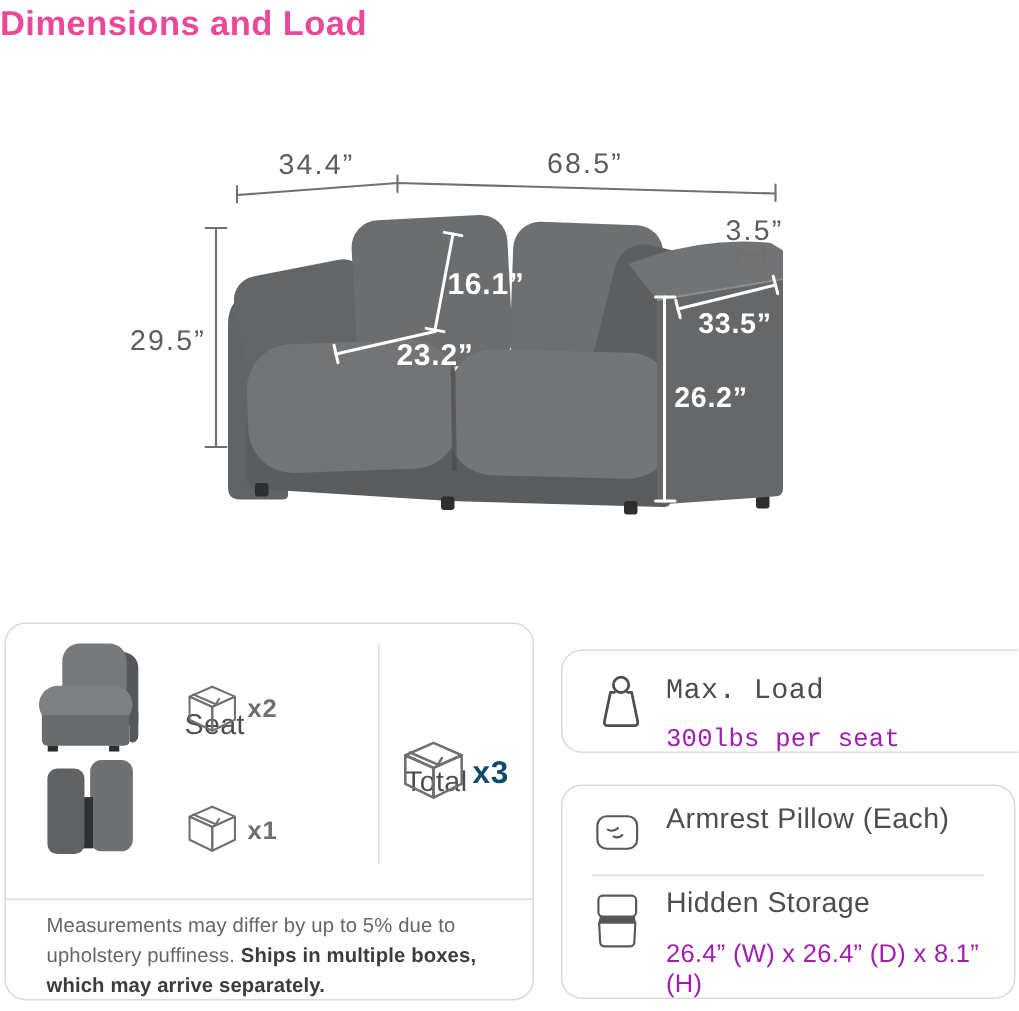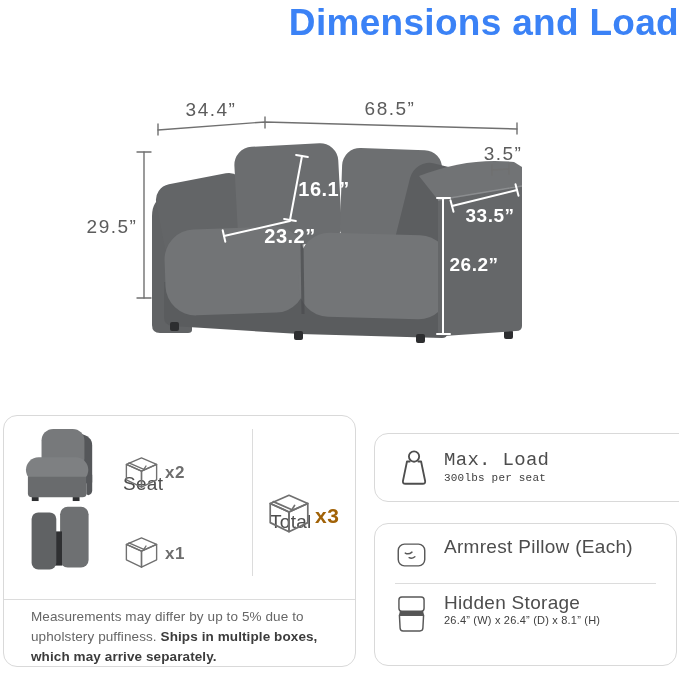--- a/index.html
+++ b/index.html
@@ -1,46 +1,46 @@
 <!DOCTYPE html>
 <html><head>
 <meta charset="utf-8">
 <style>
   html,body{margin:0;padding:0;background:#fff;}
   .page{
     position:relative;width:679px;height:674px;background:#fff;
     font-family:"Liberation Sans",sans-serif;overflow:hidden;
   }
   .title{
-    position:absolute;top:2px;left:0;right:0;margin:0;text-align:right;
-    font-size:37px;font-weight:700;color:#3b82f6;letter-spacing:.3px;
+    position:absolute;top:2px;left:0;right:0;margin:0;text-align:left;
+    font-size:23px;font-weight:700;color:#ec4899;letter-spacing:.3px;
   }
   .diagram{position:absolute;left:0;top:0;}
   .dim-label{font-family:"Liberation Sans",sans-serif;font-size:19px;fill:#5c5c5c;letter-spacing:1.5px;}
   .dim-label-w{font-family:"Liberation Sans",sans-serif;font-size:20px;font-weight:700;fill:#ffffff;letter-spacing:.5px;}
   .dim-label-w.sm{font-size:19px;}
   .card{
     position:absolute;background:#fff;border:1px solid #d9d9d9;border-radius:14px;box-sizing:border-box;
   }
   .card-packages{left:3px;top:415px;width:353px;height:252px;}
   .card-maxload{left:374px;top:433px;width:338px;height:69px;font-family:Liberation Mono, monospace;}
   .card-specs{left:374px;top:523px;width:303px;height:143px;}
   .abs{position:absolute;}
   .pkg-label{font-size:19px;color:#4d4d4d;letter-spacing:.3px;margin-top:40px;}
   .count{font-size:17px;color:#6e6e6e;letter-spacing:.5px;font-weight:bold;}
-  .count-total{font-size:21px;color:#a16207;}
+  .count-total{font-size:21px;color:#0c4a6e;}
   .vdiv{position:absolute;left:248px;top:13px;width:1px;height:147px;background:#dcdcdc;}
   .hdiv{position:absolute;left:0;right:0;top:183px;height:1px;background:#dcdcdc;}
   .footnote{
     position:absolute;left:27px;top:191px;width:306px;margin:0;
     font-size:13.5px;line-height:1.48;color:#666;letter-spacing:.1px;
   }
   .footnote strong{color:#3c3c3c;font-weight:700;}
   .card-title{font-size:19px;color:#4d4d4d;letter-spacing:.3px;}
-  .card-sub{font-size:11px;color:#404040;letter-spacing:.2px;}
+  .card-sub{font-size:17px;color:#a21caf;letter-spacing:.2px;margin-top:12px;}
   .rowdiv{position:absolute;left:20px;right:20px;top:59px;height:1px;background:#dcdcdc;}
 </style>
 </head>
 <body>
 
 <div class="page">
 
   <svg width="0" height="0" style="position:absolute" aria-hidden="true">
     <defs>
       <g id="sym-box" fill="none" stroke="#707070" stroke-width="1.5" stroke-linejoin="round" stroke-linecap="round">

